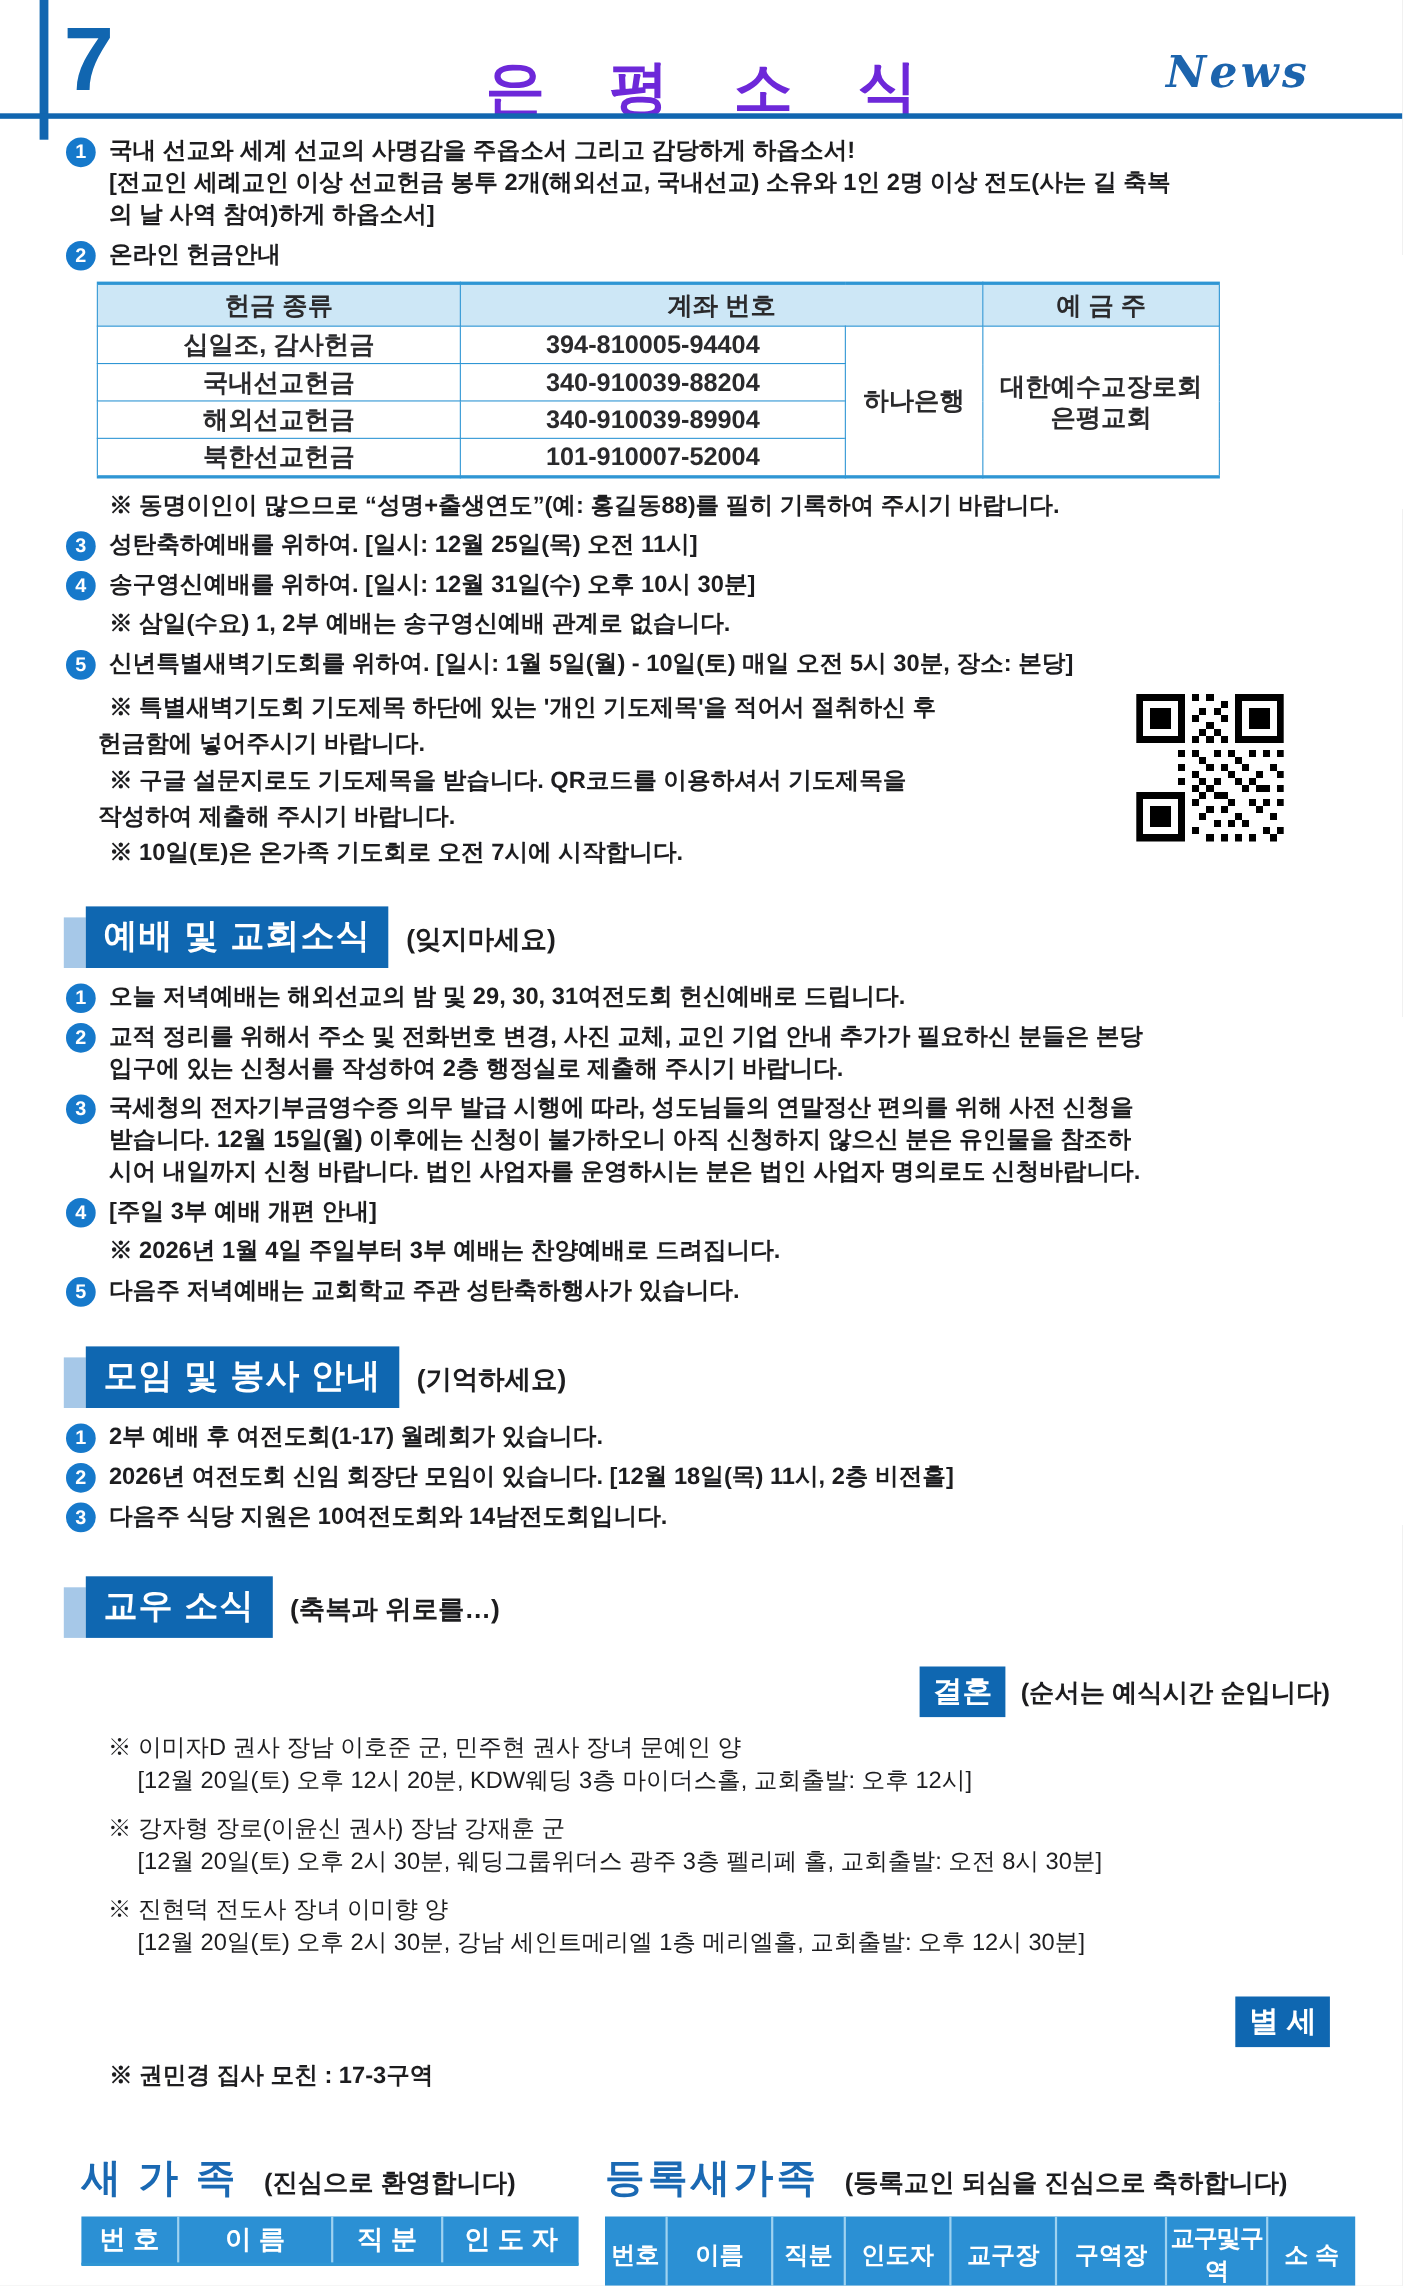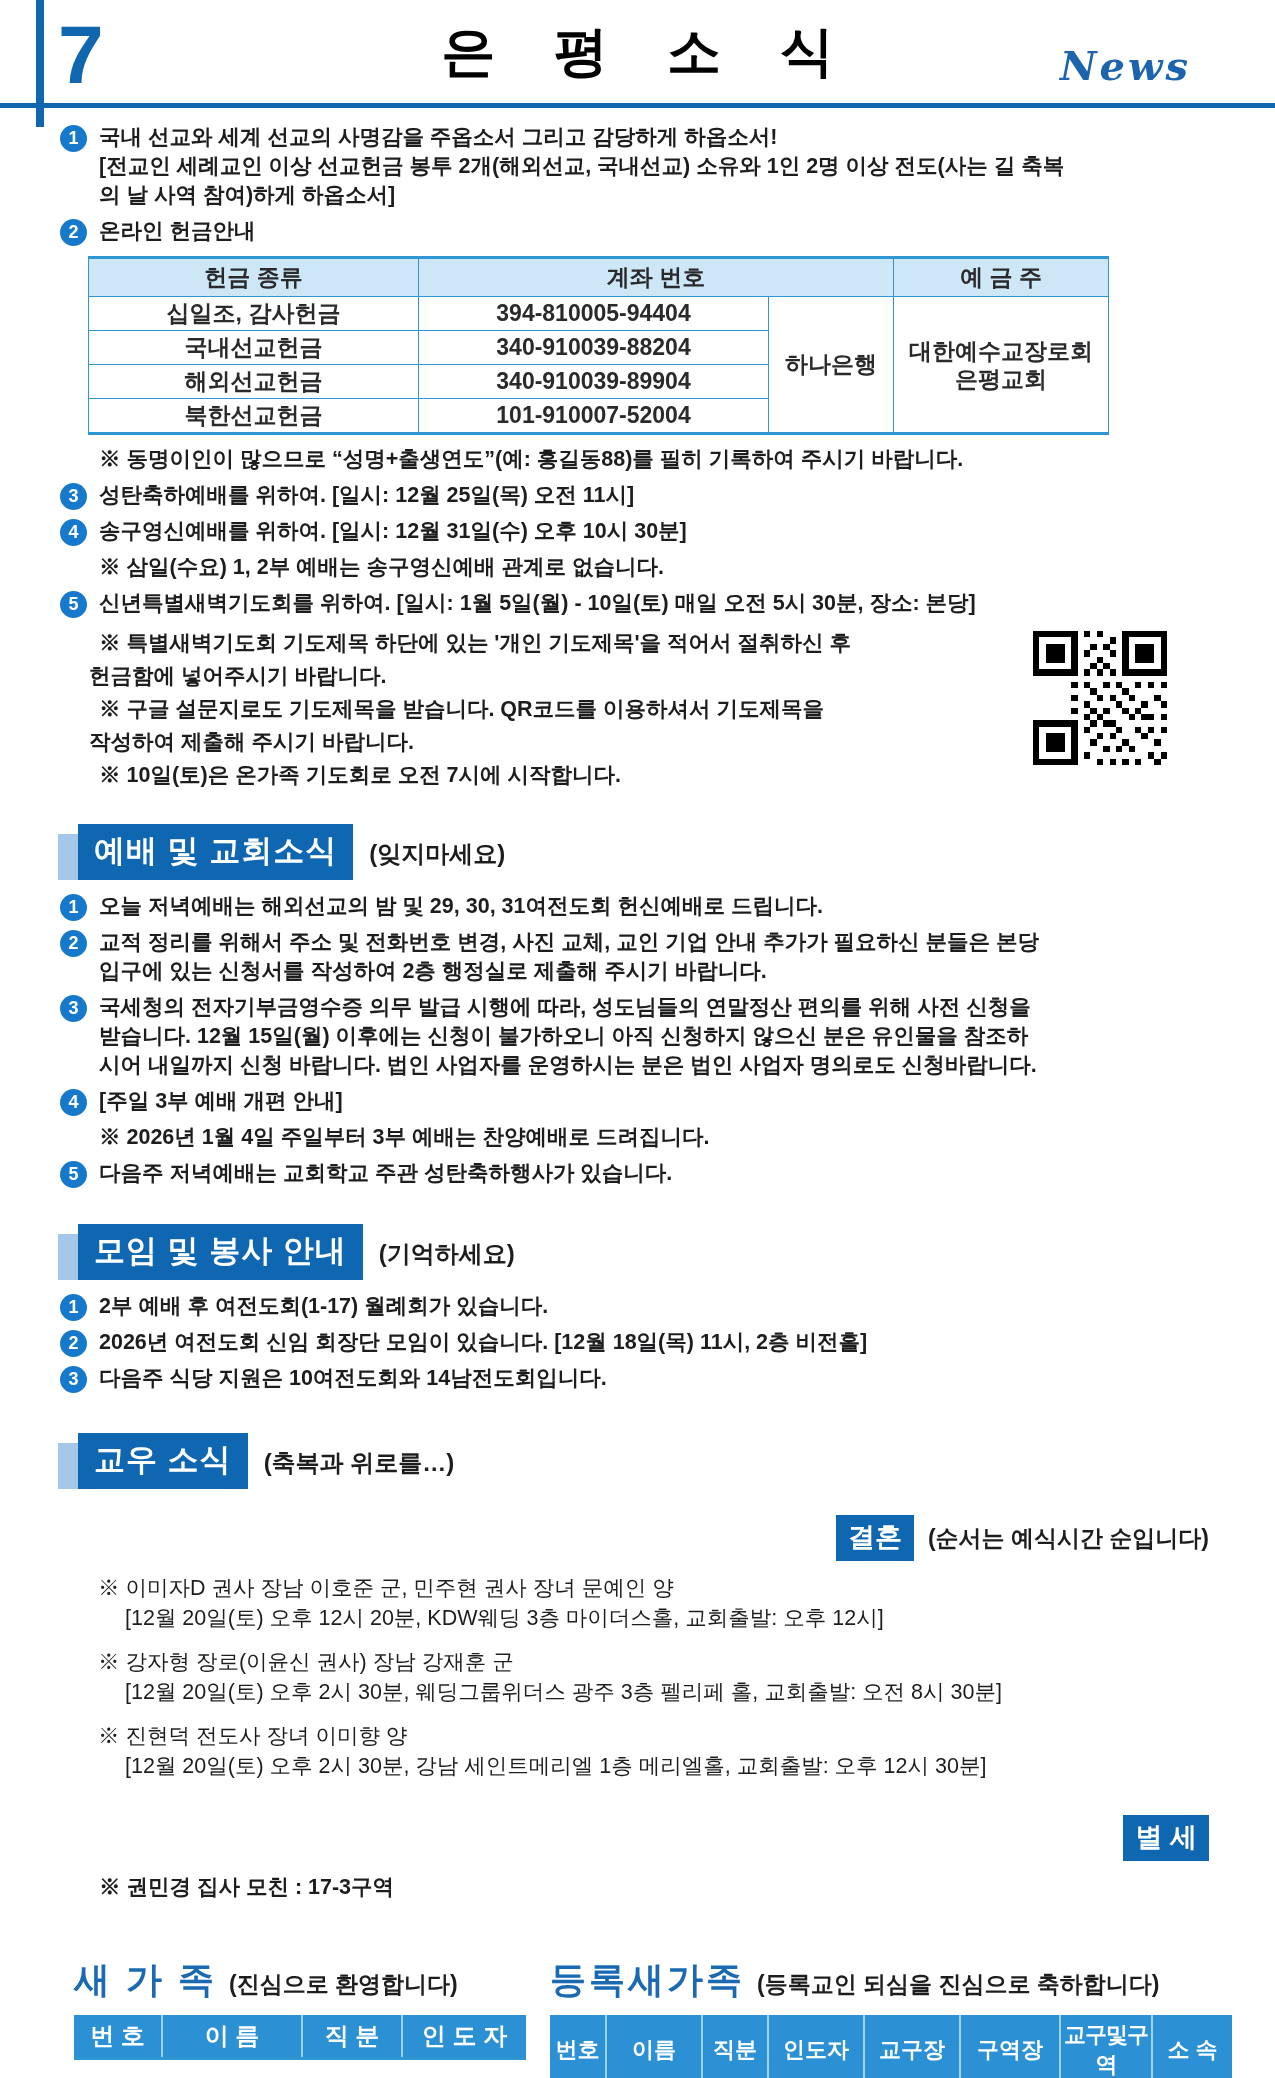--- a/index.html
+++ b/index.html
@@ -4,22 +4,22 @@
 <style>
   html,body { margin:0; padding:0; background:#e8e8e8; }
   .page {
     position:relative; width:1275px; height:2078px; margin:0 auto;
     background:#ffffff; overflow:hidden;
     font-family:"Liberation Sans", sans-serif; color:#1d1d1f;
   }
   
   .vbar { position:absolute; left:36px; top:0; width:8px; height:127px; background:#1166b0; }
   .pagenum { position:absolute; left:58px; top:14px; font-size:82px; font-weight:700; color:#1166b0; line-height:1; }
-  .mast-title { position:absolute; left:0; right:0; top:16px; text-align:center;
-    color:#000000; font-size:54px; font-weight:700; font-family:"DejaVu Serif", serif;
+  .mast-title { position:absolute; left:0; right:0; top:44px; text-align:center;
+    color:#6d28d9; font-size:54px; font-weight:700; font-family:"DejaVu Serif", serif;
     letter-spacing:20px; text-indent:20px; }
   .news-script { position:absolute; right:84px; top:42px; color:#1c64ad; font-size:40px;
     font-style:italic; font-weight:700; font-family:"DejaVu Serif", serif; letter-spacing:3px; }
   .hrule { position:absolute; top:103px; left:0; width:100%; height:5px; background:#1166b0; }
 
   .content { position:absolute; top:116px; left:0; right:0; padding:0 66px 0 58px; }
 
   
   .sec-head { display:flex; align-items:flex-start; margin-bottom:12px; }
   .accent { width:20px; height:46px; background:#a6c8e8; margin-top:10px; }
@@ -53,21 +53,21 @@
   .mini-head { display:flex; align-items:center; margin:26px 0 12px 14px;justify-content:flex-end; }
   .mini-badge { background:#0f67b1; color:#fff; font-size:27px; font-weight:700; padding:4px 12px 6px; }
   .mini-sub { font-size:23px; font-weight:700; margin-left:14px; }
   .wed { margin:10px 0 14px 40px; font-size:21.5px; font-weight:400; line-height:30px; }
   .wed .cont { margin-left:27px; }
 
   
   .bottom { display:flex; margin-top:54px; }
   .bt-left { width:452px; margin-left:16px; }
   .bt-right { flex:1; margin-left:24px; }
-  .bt-head { display:flex; align-items:baseline; margin-bottom:10px; }
+  .bt-head { display:flex; align-items:baseline; margin-bottom:10px;gap:11px; }
   .bt-title { color:#1a69b3; font-size:36px; font-weight:800; letter-spacing:3px; white-space:nowrap; }
   .bt-sub { font-size:23px; font-weight:700; margin-left:12px; white-space:nowrap; }
   .btab { border-collapse:collapse; width:100%; table-layout:fixed; border-bottom:3px solid #2f96d4; }
   .btab th { background:#2b90d4; color:#fff; font-size:24px; font-weight:700; padding:5px 0;
     border-left:2px solid #9ed2f0; }
   .btab th:first-child { border-left:none; }
   .btab th.small { font-size:18px; letter-spacing:-1px; }
   .bt-right .btab th { font-size:22px; }
 </style>
 </head>

